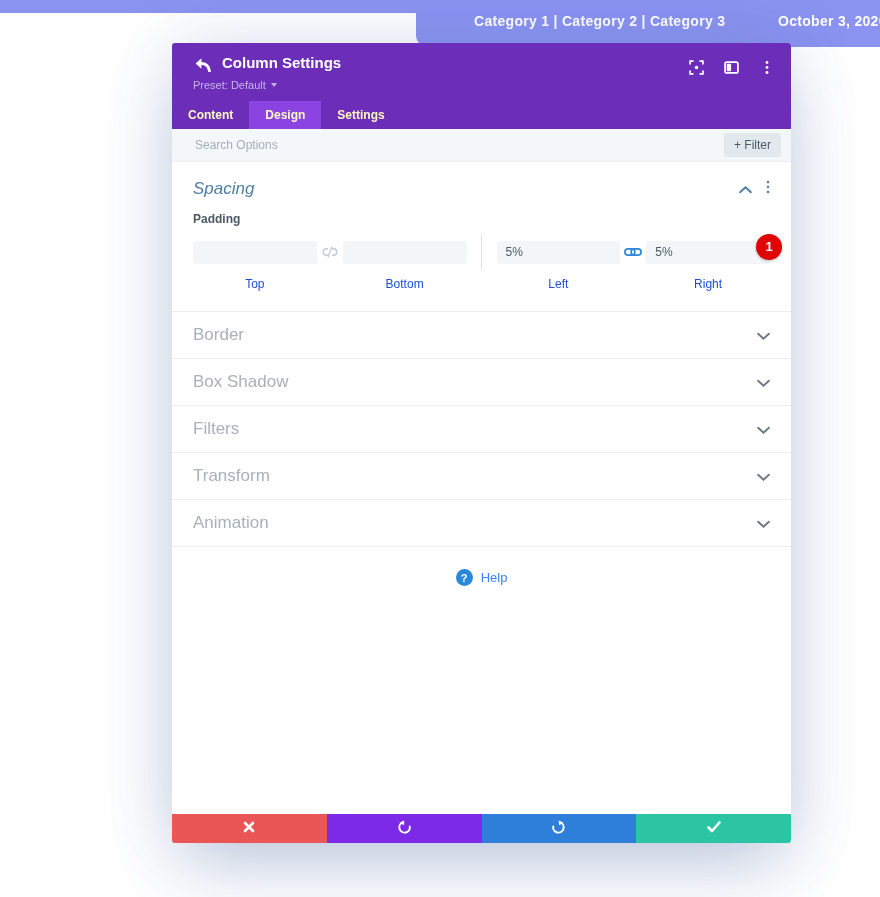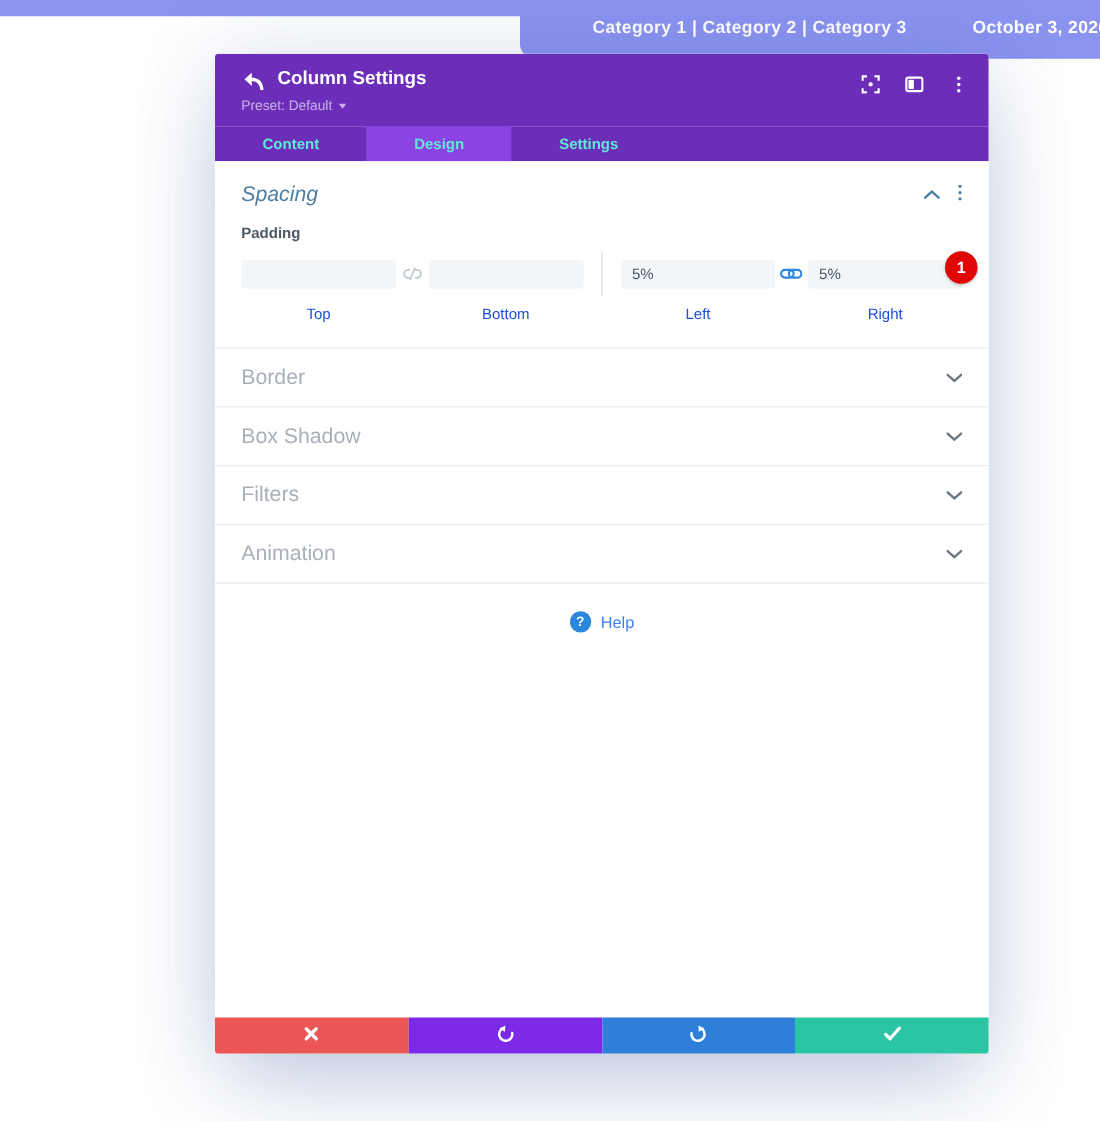--- a/index.html
+++ b/index.html
@@ -32,21 +32,21 @@
 
   .modal-header { position:relative; flex:0 0 58px; background:#6c2eb9; }
   .back-btn { position:absolute; left:19px; top:13px; width:22px; height:20px; cursor:pointer; background:none; border:none; padding:0; }
   .modal-title { position:absolute; left:50px; top:11px; color:#fff; font-size:15px; font-weight:700; }
   .preset { position:absolute; left:21px; top:36px; display:flex; align-items:center; gap:5px; color:rgba(255,255,255,.62); font-size:11px; cursor:pointer; }
   .caret-down { width:0; height:0; border-left:3.5px solid transparent; border-right:3.5px solid transparent; border-top:4px solid rgba(255,255,255,.62); }
   .header-icons { position:absolute; right:17px; top:17px; display:flex; gap:20px; align-items:center; }
   .hicon { width:15px; height:15px; cursor:pointer; display:flex; align-items:center; justify-content:center; }
 
   .tabs { flex:0 0 28px; background:#6c2eb9; display:flex; }
-  .tab { padding:0 38px; display:flex; align-items:center; color:#5eead4; font-size:12px; font-weight:700; cursor:pointer;text-align:right; }
+  .tab { padding:0 16px; display:flex; align-items:center; color:#fef9c3; font-size:12px; font-weight:700; cursor:pointer;text-align:right; }
   .tab.active { background:#8b44e2; }
 
   .search-row { flex:0 0 33px; background:#f4f7fa; border-bottom:1px solid #edf1f4; display:flex; align-items:center; padding:0 10px 0 21px; }
   .search-input { flex:1; background:transparent; border:none; outline:none; font-size:12px; color:#4c5866; font-family:inherit; }
   .search-input::placeholder { color:#a6aeb8; }
   .filter-btn { background:#e3e8ed; border:none; border-radius:3px; padding:5px 10px; font-size:12px; color:#4c5866; cursor:pointer; font-family:inherit; }
 
   .content { flex:1; background:#fff; display:flex; flex-direction:column; overflow:hidden; }
 
   .spacing-section { padding:13px 21px 20px; }
@@ -134,20 +134,24 @@
       </span>
     </div>
   </div>
 
   <div class="tabs">
     <div class="tab">Content</div>
     <div class="tab active">Design</div>
     <div class="tab">Settings</div>
   </div>
 
+  <div class="search-row">
+    <input class="search-input" placeholder="Search Options" style="">
+    <button class="filter-btn">+ Filter</button>
+  </div>
 
   <div class="content">
 
     <div class="spacing-section">
       <div class="section-head">
         <span class="spacing-title">Spacing</span>
         <span class="head-icons">
           <span>
             <svg width="13" height="8" viewBox="0 0 12 7">
                 <path d="M1 5.5 L6 1 L11 5.5" stroke="#4f7ea3" stroke-width="1.8" fill="none" stroke-linecap="round"></path>
@@ -218,20 +222,28 @@
     </div>
     <div class="collapsed">
       <span class="collapsed-title">Filters</span>
       <span>
         <svg width="13" height="8" viewBox="0 0 12 7">
             <path d="M1 1.5 L6 6 L11 1.5" stroke="#6e7882" stroke-width="1.8" fill="none" stroke-linecap="round"></path>
           </svg>
       </span>
     </div>
     <div class="collapsed">
+      <span class="collapsed-title">Transform</span>
+      <span>
+        <svg width="13" height="8" viewBox="0 0 12 7">
+            <path d="M1 1.5 L6 6 L11 1.5" stroke="#6e7882" stroke-width="1.8" fill="none" stroke-linecap="round"></path>
+          </svg>
+      </span>
+    </div>
+    <div class="collapsed">
       <span class="collapsed-title">Animation</span>
       <span>
         <svg width="13" height="8" viewBox="0 0 12 7">
             <path d="M1 1.5 L6 6 L11 1.5" stroke="#6e7882" stroke-width="1.8" fill="none" stroke-linecap="round"></path>
           </svg>
       </span>
     </div>
 
     <div class="help-row">
       <span class="help-circle">?</span>

